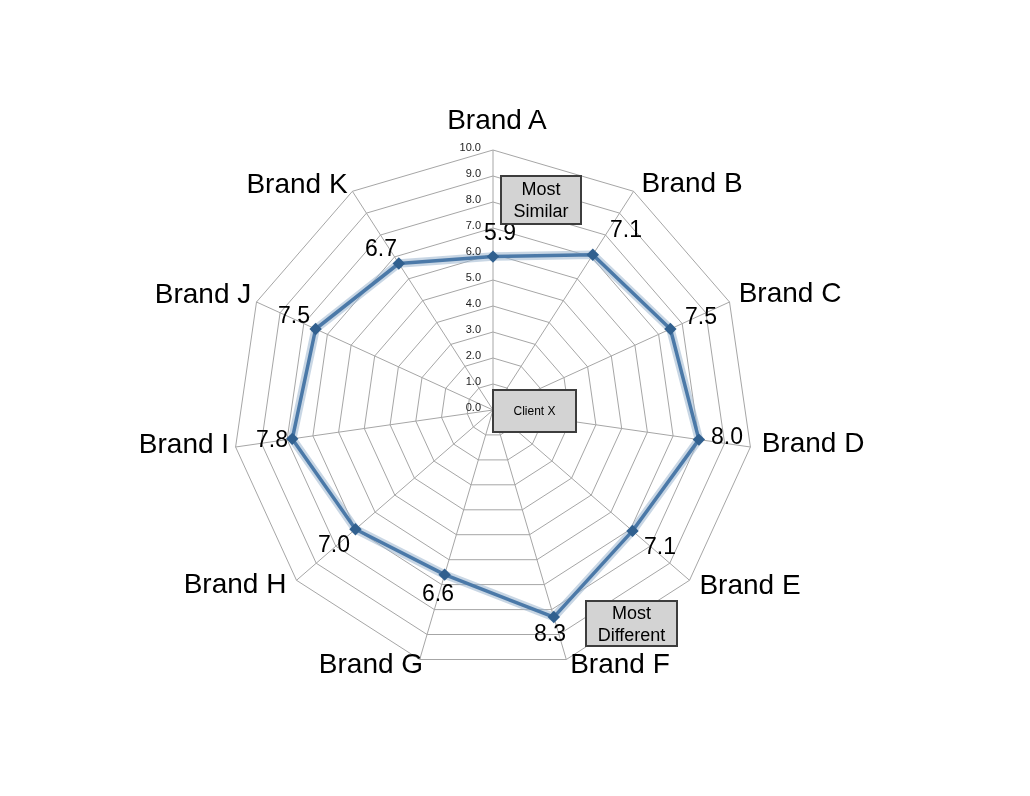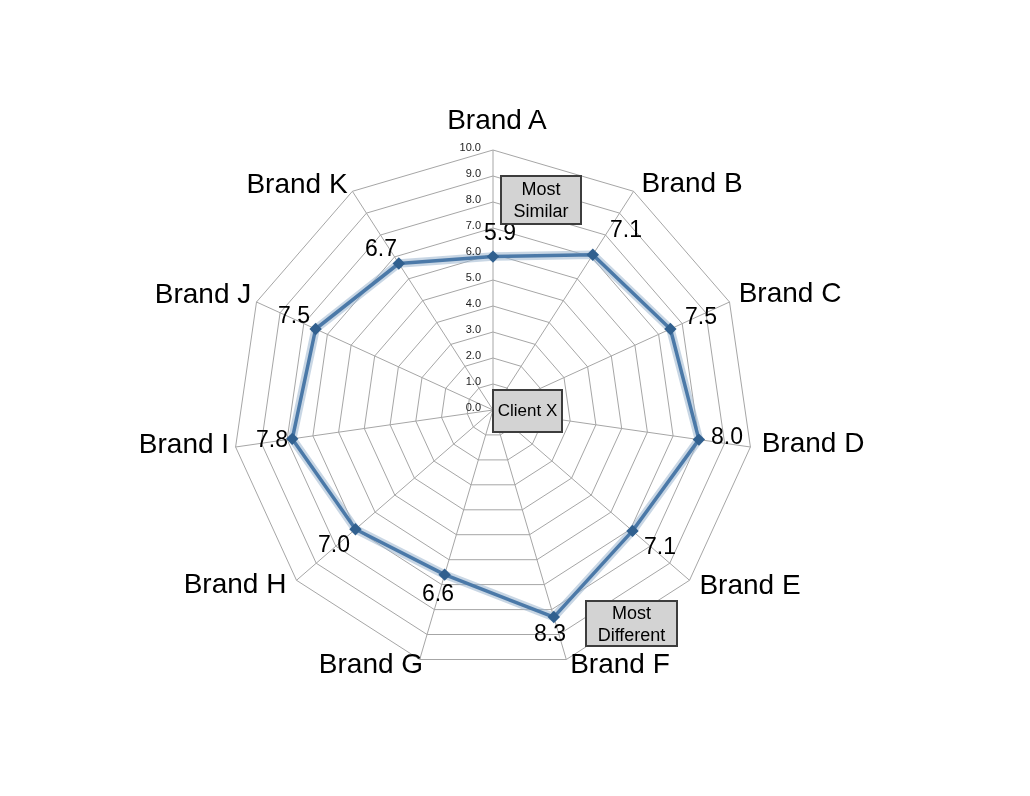--- a/index.html
+++ b/index.html
@@ -30,21 +30,21 @@
     box-sizing: border-box;
     display: flex;
     align-items: center;
     justify-content: center;
     text-align: center;
     color: #000000;
     font-size: 18px;
     line-height: 22px;
   }
   #box-similar   { left: 500px; top: 175px; width: 82px; height: 50px; }
-  #box-client    { left: 492px; top: 389px; width: 71px; height: 44px; font-size: 17px; }
+  #box-client    { left: 492px; top: 389px; width: 85px; height: 44px; font-size: 12px; }
   #box-different { left: 585px; top: 600px; width: 93px; height: 47px; }
 </style>
 </head>
 <body>
 
 <div class="stage">
   <svg id="radar" width="1030" height="796" viewBox="0 0 1030 796">
       <polygon points="493.0,384.0 507.1,388.1 516.7,399.2 518.7,413.7 512.6,427.0 500.3,434.9 485.7,434.9 473.4,427.0 467.3,413.7 469.3,399.2 478.9,388.1" fill="none" stroke="#A6A6A6" stroke-width="1"></polygon>
       <polygon points="493.0,358.0 521.1,366.3 540.3,388.4 544.5,417.4 532.3,444.1 507.7,459.9 478.3,459.9 453.7,444.1 441.5,417.4 445.7,388.4 464.9,366.3" fill="none" stroke="#A6A6A6" stroke-width="1"></polygon>
       <polygon points="493.0,332.0 535.2,344.4 564.0,377.6 570.2,421.1 551.9,461.1 515.0,484.8 471.0,484.8 434.1,461.1 415.8,421.1 422.0,377.6 450.8,344.4" fill="none" stroke="#A6A6A6" stroke-width="1"></polygon>

